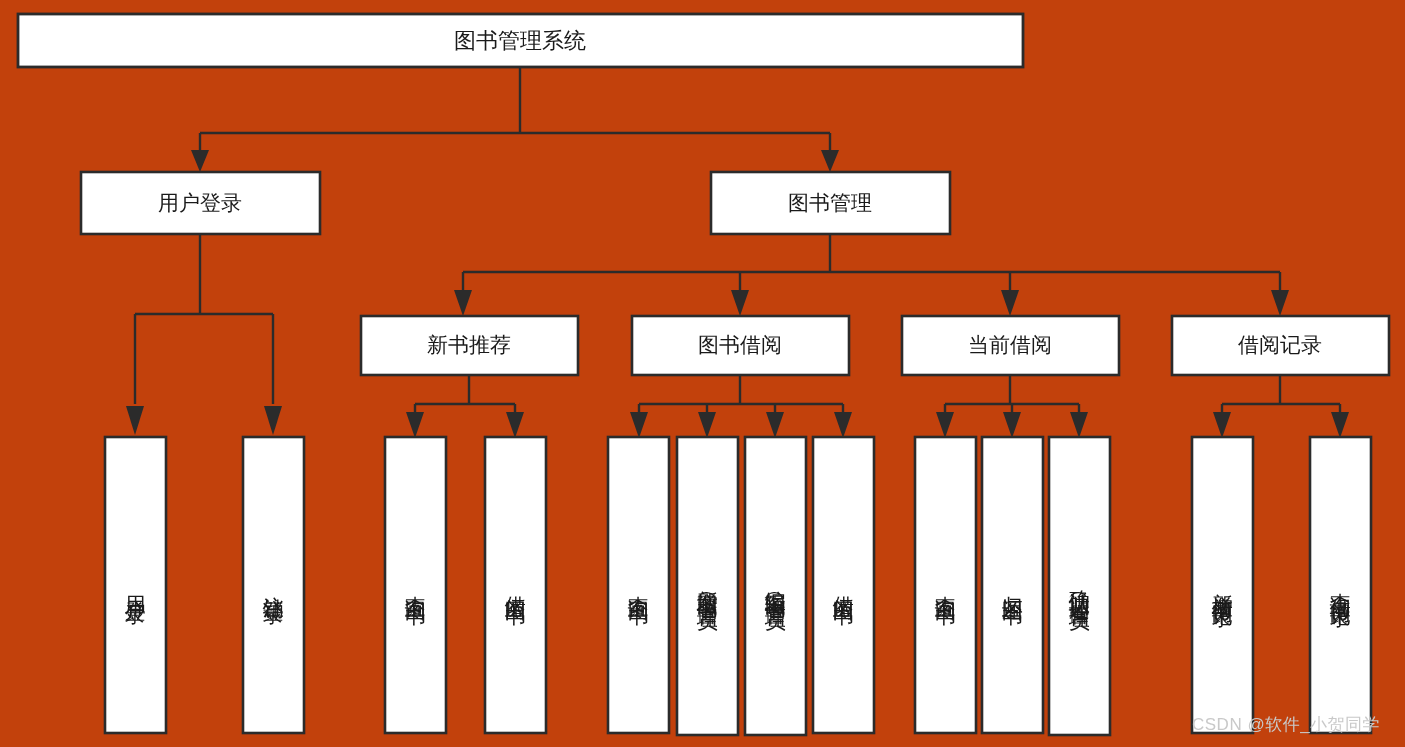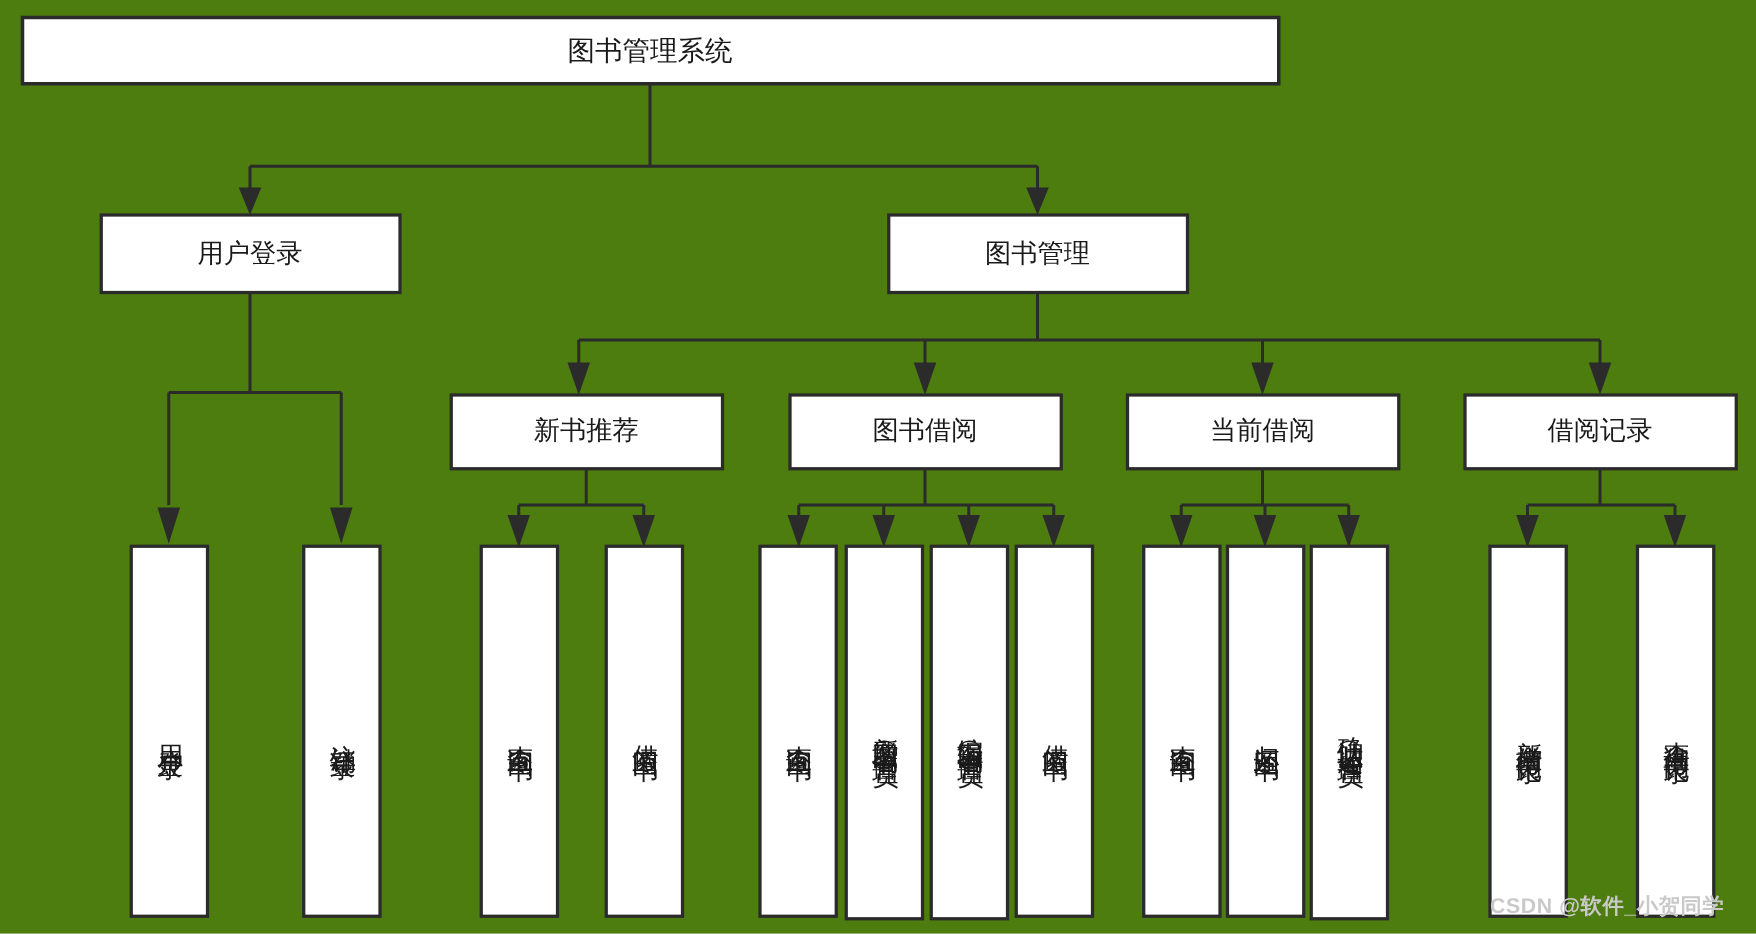--- a/index.html
+++ b/index.html
@@ -8,21 +8,21 @@
     padding: 0;
     background: #ffffff;
   }
   body {
     font-family: "Liberation Sans", "DejaVu Sans", sans-serif;
   }
   #diagram-root {
     position: relative;
     width: 1405px;
     height: 747px;
-    background: #4d7c0f;
+    background: #c2410c;
     overflow: hidden;
   }
   svg.diagram-canvas {
     position: absolute;
     top: 0;
     left: 0;
     width: 1405px;
     height: 747px;
     display: block;
   }
@@ -211,15 +211,15 @@
   <div class="leaf-label" style="left:745px; top:437px; width:61px; height:298px;">编辑图书（管理员）</div>
   <div class="leaf-label" style="left:813px; top:437px; width:61px; height:296px;">借阅图书</div>
 
   <div class="leaf-label" style="left:915px; top:437px; width:61px; height:296px;">查询图书</div>
   <div class="leaf-label" style="left:982px; top:437px; width:61px; height:296px;">归还图书</div>
   <div class="leaf-label" style="left:1049px; top:437px; width:61px; height:298px;">确认归还（管理员）</div>
 
   <div class="leaf-label" style="left:1192px; top:437px; width:61px; height:296px;">新增借阅记录</div>
   <div class="leaf-label" style="left:1310px; top:437px; width:61px; height:296px;">查询借阅记录</div>
 
-  <div class="watermark" style="left:1192px; top:713px;font-weight:bold;">CSDN @软件_小贺同学</div>
+  <div class="watermark" style="left:1192px; top:713px;">CSDN @软件_小贺同学</div>
 
 </div>
 
 </body></html>

